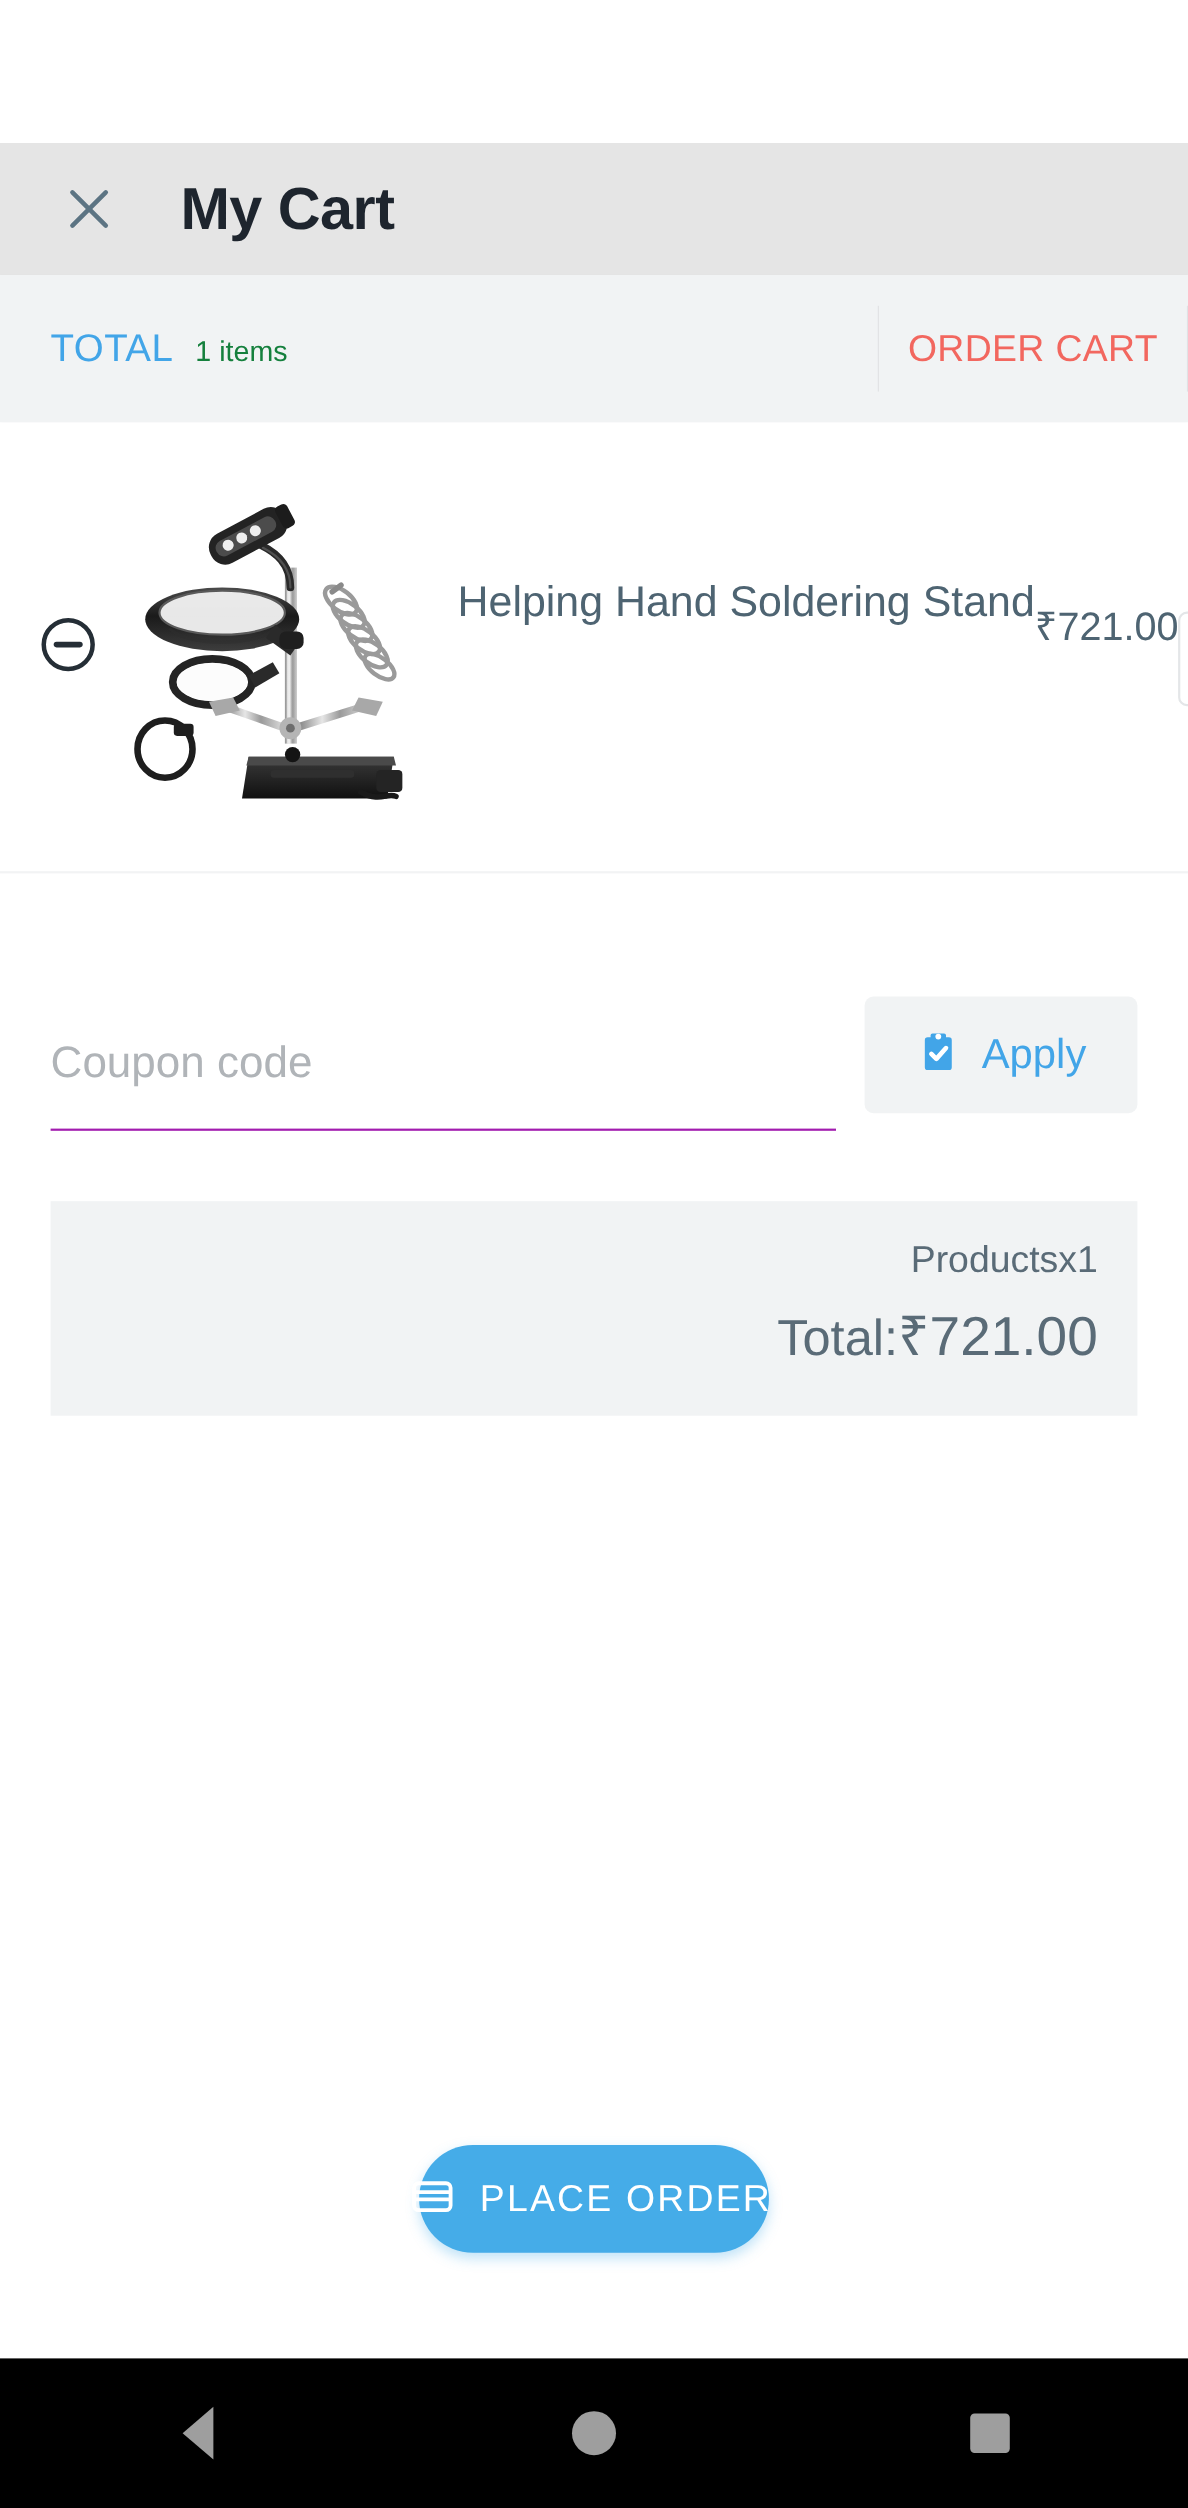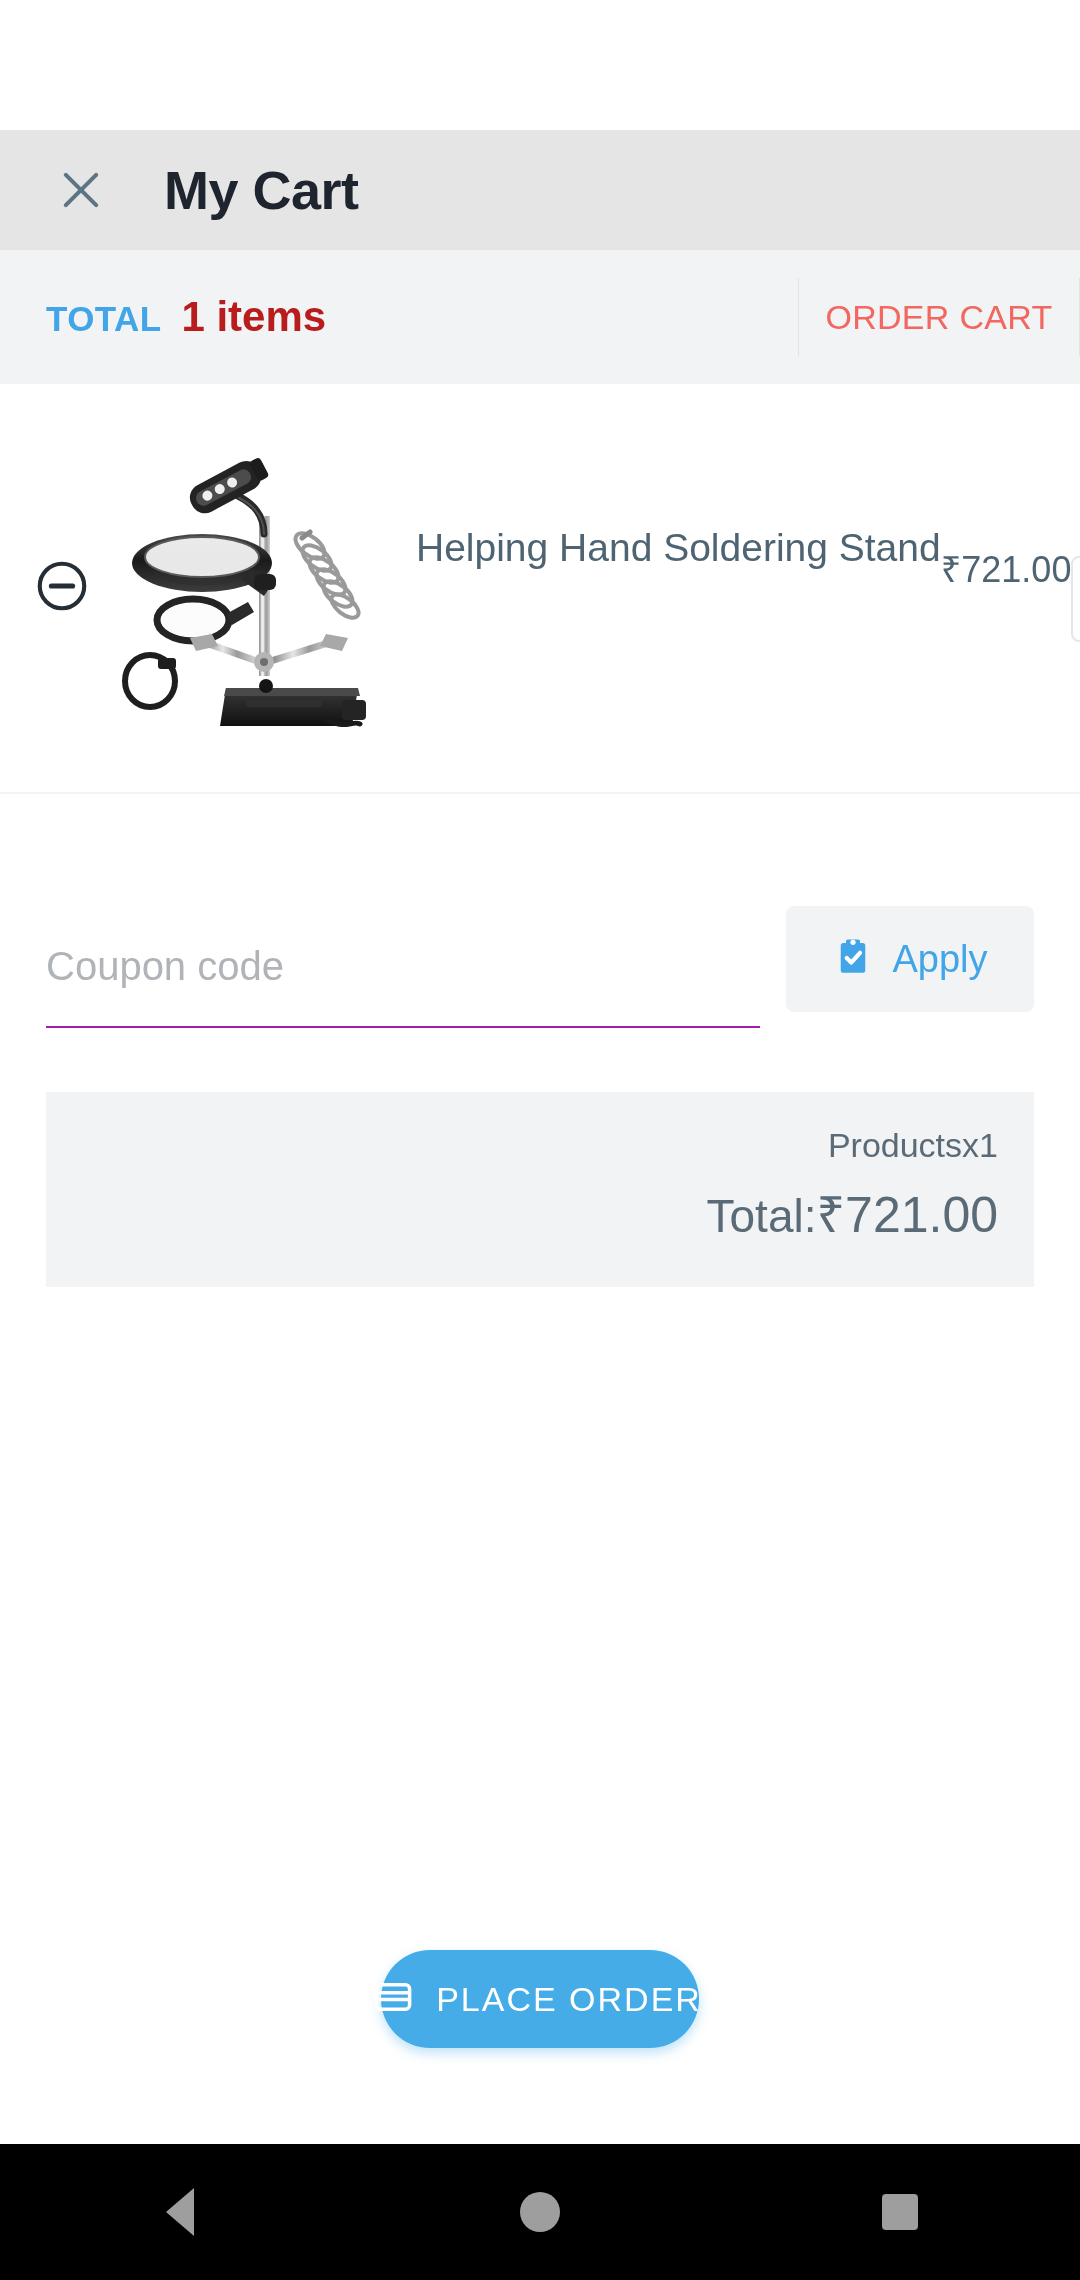--- a/index.html
+++ b/index.html
@@ -67,30 +67,30 @@
   }
 
   .total-left {
     display: flex;
     align-items: baseline;
     flex: 1;
   }
 
   .total-label {
     font-size: 35px;
-    font-weight: bold;
+    font-weight: normal;
     color: #42a5e8;
     letter-spacing: 0.4px;
   }
 
   .total-items {
     margin-left: 20px;
-    font-size: 42px;
-    color: #b91c1c;
-    font-weight: bold;
+    font-size: 26px;
+    color: #15803d;
+    font-weight: normal;
   }
 
   .clear-cart-wrap {
     width: 282px;
     height: 100%;
     display: flex;
     align-items: center;
     justify-content: center;
     position: relative;
   }

